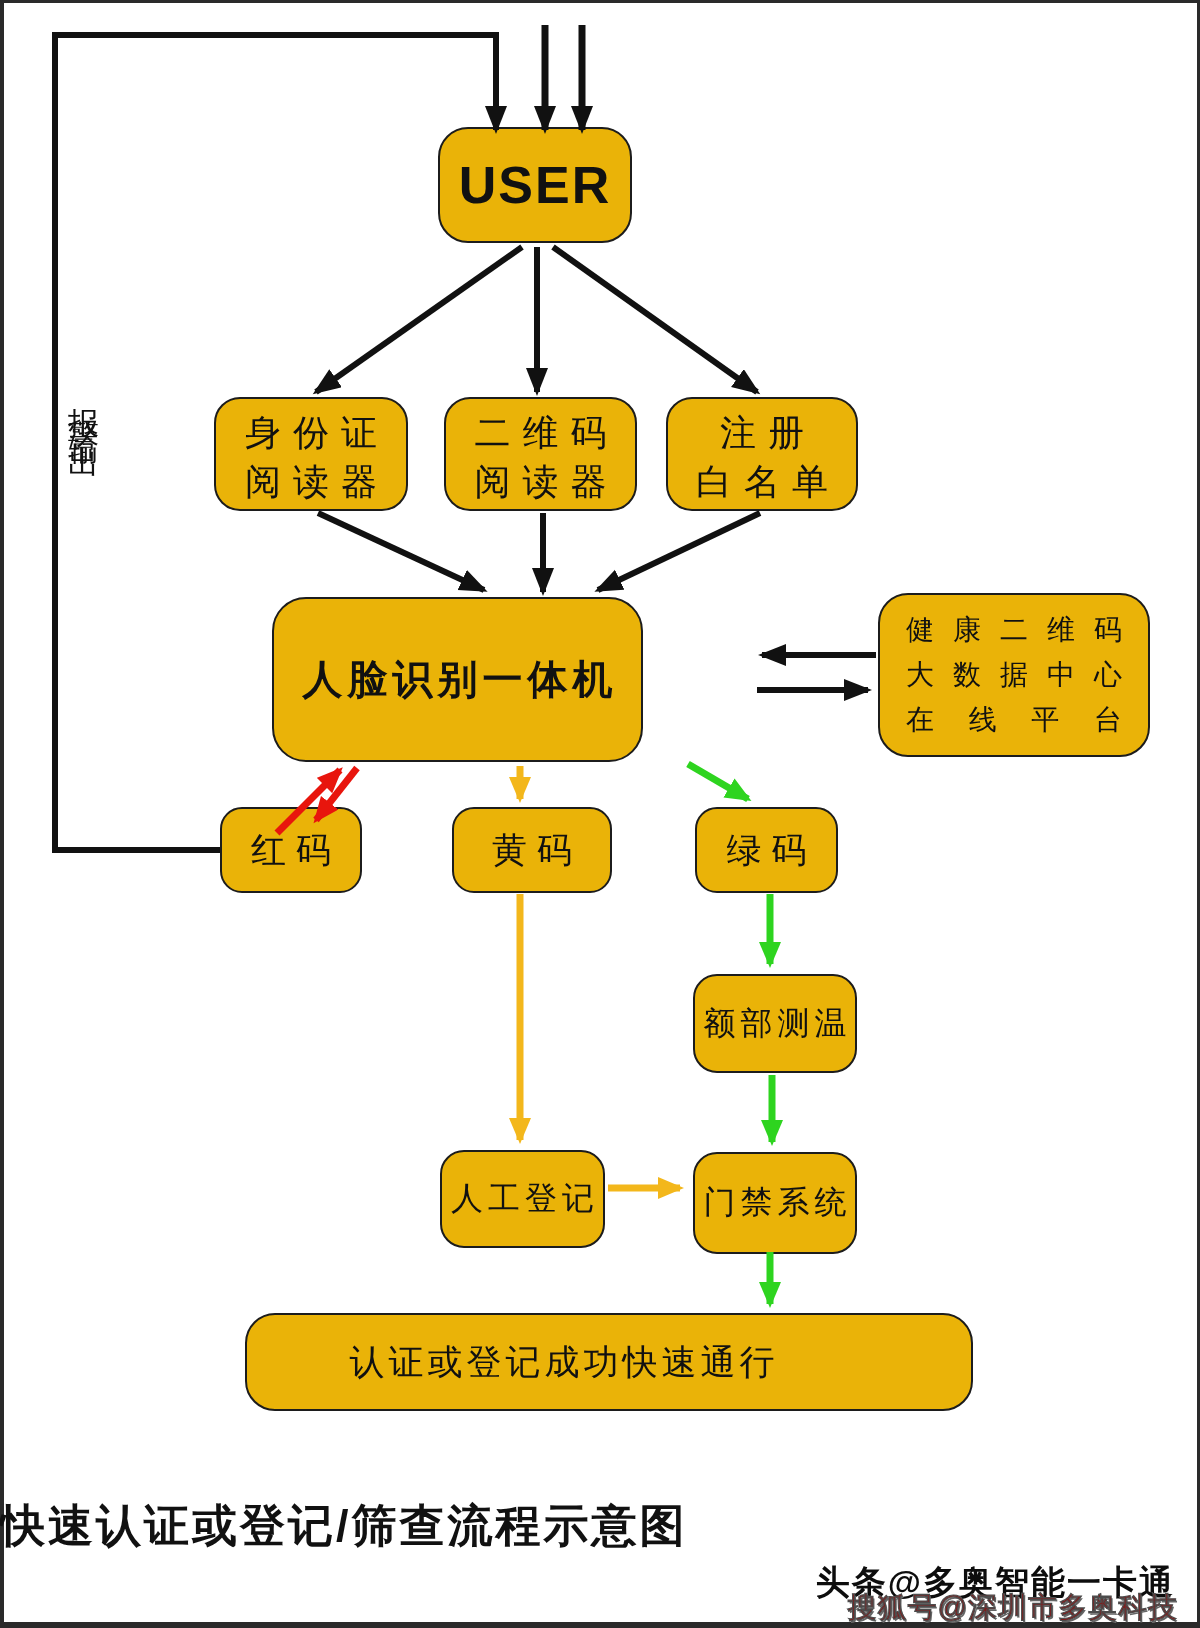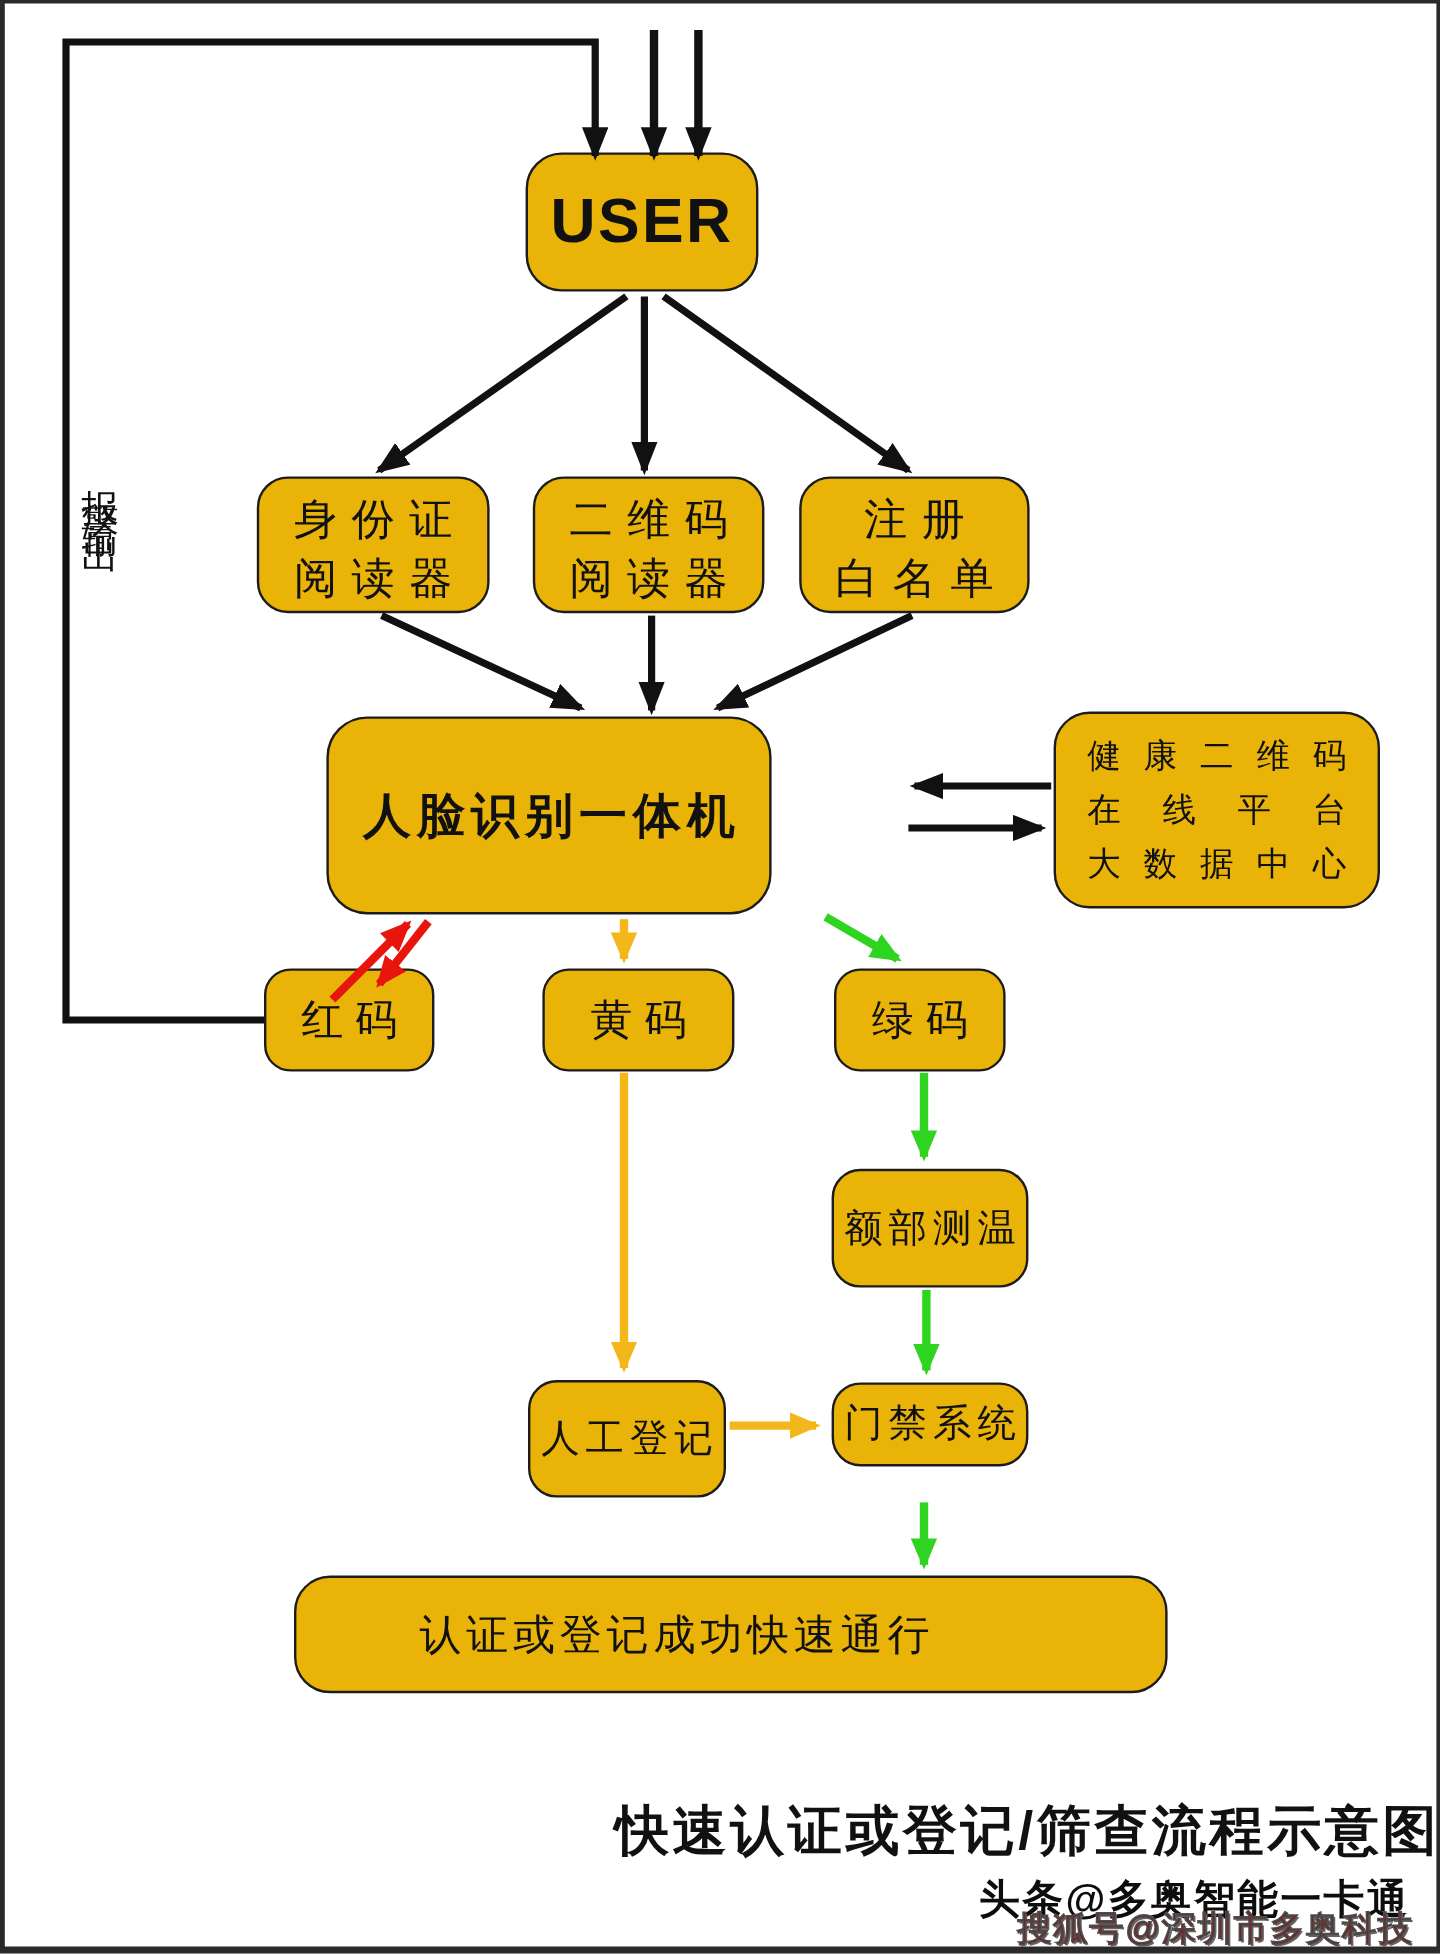--- a/index.html
+++ b/index.html
@@ -31,30 +31,30 @@
   
   .codebox{top:807px;height:86px;border-radius:22px;}
   .n-red{left:220px;width:142px;}
   .n-yellow{left:452px;width:160px;}
   .n-green{left:695px;width:143px;}
   .codebox .lbl{font-size:35px;letter-spacing:10px;text-indent:10px;}
   
   .smallbox{border-radius:24px;}
   .n-temp{left:693px;top:974px;width:164px;height:99px;}
   .n-manual{left:440px;top:1150px;width:165px;height:98px;}
-  .n-access{left:693px;top:1152px;width:164px;height:70px;}
+  .n-access{left:693px;top:1152px;width:164px;height:102px;}
   .smallbox .lbl{font-size:32px;letter-spacing:5px;text-indent:5px;}
   
   .n-pass{left:245px;top:1313px;width:728px;height:98px;border-radius:30px;padding-right:90px;}
   .n-pass .lbl{font-size:35px;letter-spacing:4px;}
   
   .alarm{position:absolute;left:62px;top:383px;writing-mode:vertical-rl;text-orientation:upright;
          font-size:31px;letter-spacing:13px;}
   
-  .title{position:absolute;left:0;top:1496px;width:100%;text-align:right;
+  .title{position:absolute;left:0;top:1496px;width:100%;text-align:left;
          font-size:45px;font-weight:bold;letter-spacing:3px;}
   
   .wm1{position:absolute;right:25px;top:1560px;font-size:34px;font-weight:bold;
        letter-spacing:2px;color:#0d0d0d;z-index:3;}
   .wm2{position:absolute;right:22px;top:1588px;font-size:29px;font-weight:normal;
        letter-spacing:1px;color:#7f1d1d;-webkit-text-stroke:1.2px #4c4c4c;
        text-shadow:1.5px 1.5px 0 #666;z-index:4;}
 </style>
 </head>
 <body>
@@ -81,22 +81,22 @@
   <div class="lbl">注册</div>
   <div class="lbl">白名单</div>
 </div>
 
 <div class="node n-face">
   <div class="lbl">人脸识别一体机</div>
 </div>
 
 <div class="node n-health">
   <div class="jline">健康二维码</div>
+  <div class="jline">大数据中心</div>
   <div class="jline">在线平台</div>
-  <div class="jline">大数据中心</div>
 </div>
 
 <div class="node codebox n-red">
   <div class="lbl">红码</div>
 </div>
 
 <div class="node codebox n-yellow">
   <div class="lbl">黄码</div>
 </div>
 

